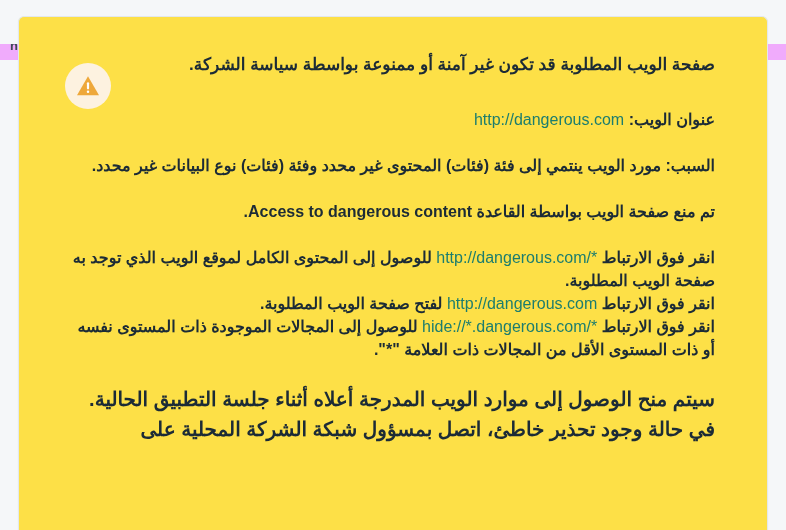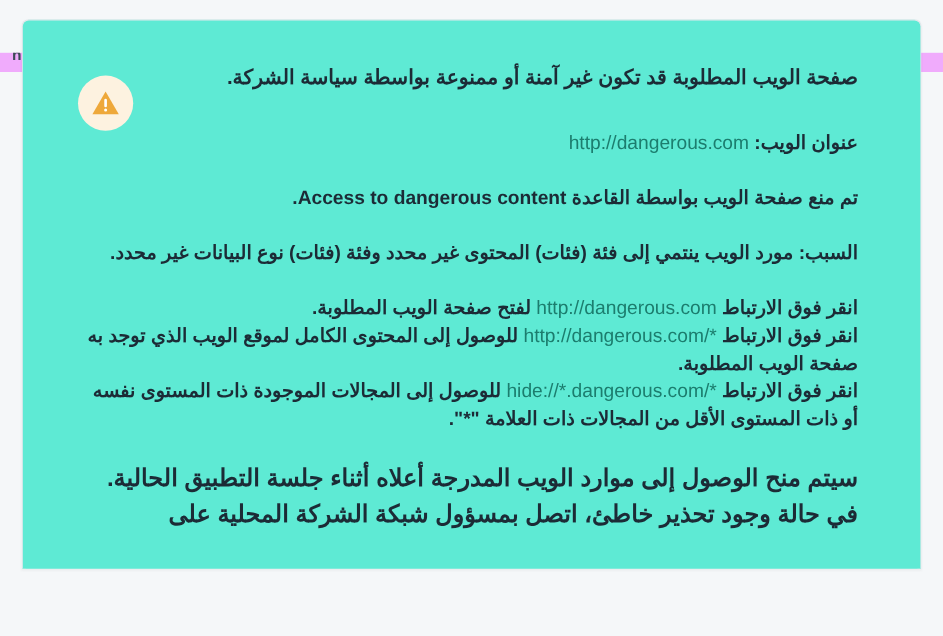--- a/index.html
+++ b/index.html
@@ -36,22 +36,22 @@
     color: #3c4a56;
     letter-spacing: 0.2px;
     white-space: nowrap;
     direction: ltr;
   }
   .card {
     position: absolute;
     top: 16px;
     left: 18px;
     width: 750px;
-    height: 458px;
-    background: #5eead4;
+    height: 514px;
+    background: #fde047;
     border: 1px solid #e3e8ec;
     border-bottom: none;
     border-radius: 6px 6px 0 0;
     box-shadow: 0 1px 2px rgba(0,0,0,0.04);
     box-sizing: border-box;
     overflow: hidden;
   }
   .content {
     position: absolute;
     top: 36px;
@@ -141,39 +141,39 @@
 
     <div class="content">
 
       <p class="headline">صفحة الويب المطلوبة قد تكون غير آمنة أو ممنوعة بواسطة سياسة الشركة.</p>
 
       <p class="para">
         <span>عنوان الويب:</span>
         <a class="link" href="#">http://dangerous.com</a>
       </p>
 
+      <p class="para">السبب: مورد الويب ينتمي إلى فئة (فئات) المحتوى غير محدد وفئة (فئات) نوع البيانات غير محدد.</p>
+
       <p class="para">
         <span>تم منع صفحة الويب بواسطة القاعدة</span>
         <span class="rule-name">Access to dangerous content</span><span>.</span>
       </p>
 
-      <p class="para">السبب: مورد الويب ينتمي إلى فئة (فئات) المحتوى غير محدد وفئة (فئات) نوع البيانات غير محدد.</p>
+      <div class="instr-block">
 
-      <div class="instr-block">
+        <p class="instr-line">
+          <span>انقر فوق الارتباط</span>
+          <a class="link" href="#">http://dangerous.com/*</a>
+          <span>للوصول إلى المحتوى الكامل لموقع الويب الذي توجد به صفحة الويب المطلوبة.</span>
+        </p>
 
         <p class="instr-line">
           <span>انقر فوق الارتباط</span>
           <a class="link" href="#">http://dangerous.com</a>
           <span>لفتح صفحة الويب المطلوبة.</span>
-        </p>
-
-        <p class="instr-line">
-          <span>انقر فوق الارتباط</span>
-          <a class="link" href="#">http://dangerous.com/*</a>
-          <span>للوصول إلى المحتوى الكامل لموقع الويب الذي توجد به صفحة الويب المطلوبة.</span>
         </p>
 
         <p class="instr-line">
           <span>انقر فوق الارتباط</span>
           <a class="link" href="#">hide://*.dangerous.com/*</a>
           <span>للوصول إلى المجالات الموجودة ذات المستوى نفسه أو ذات المستوى الأقل من المجالات ذات العلامة "*".</span>
         </p>
 
       </div>
 

